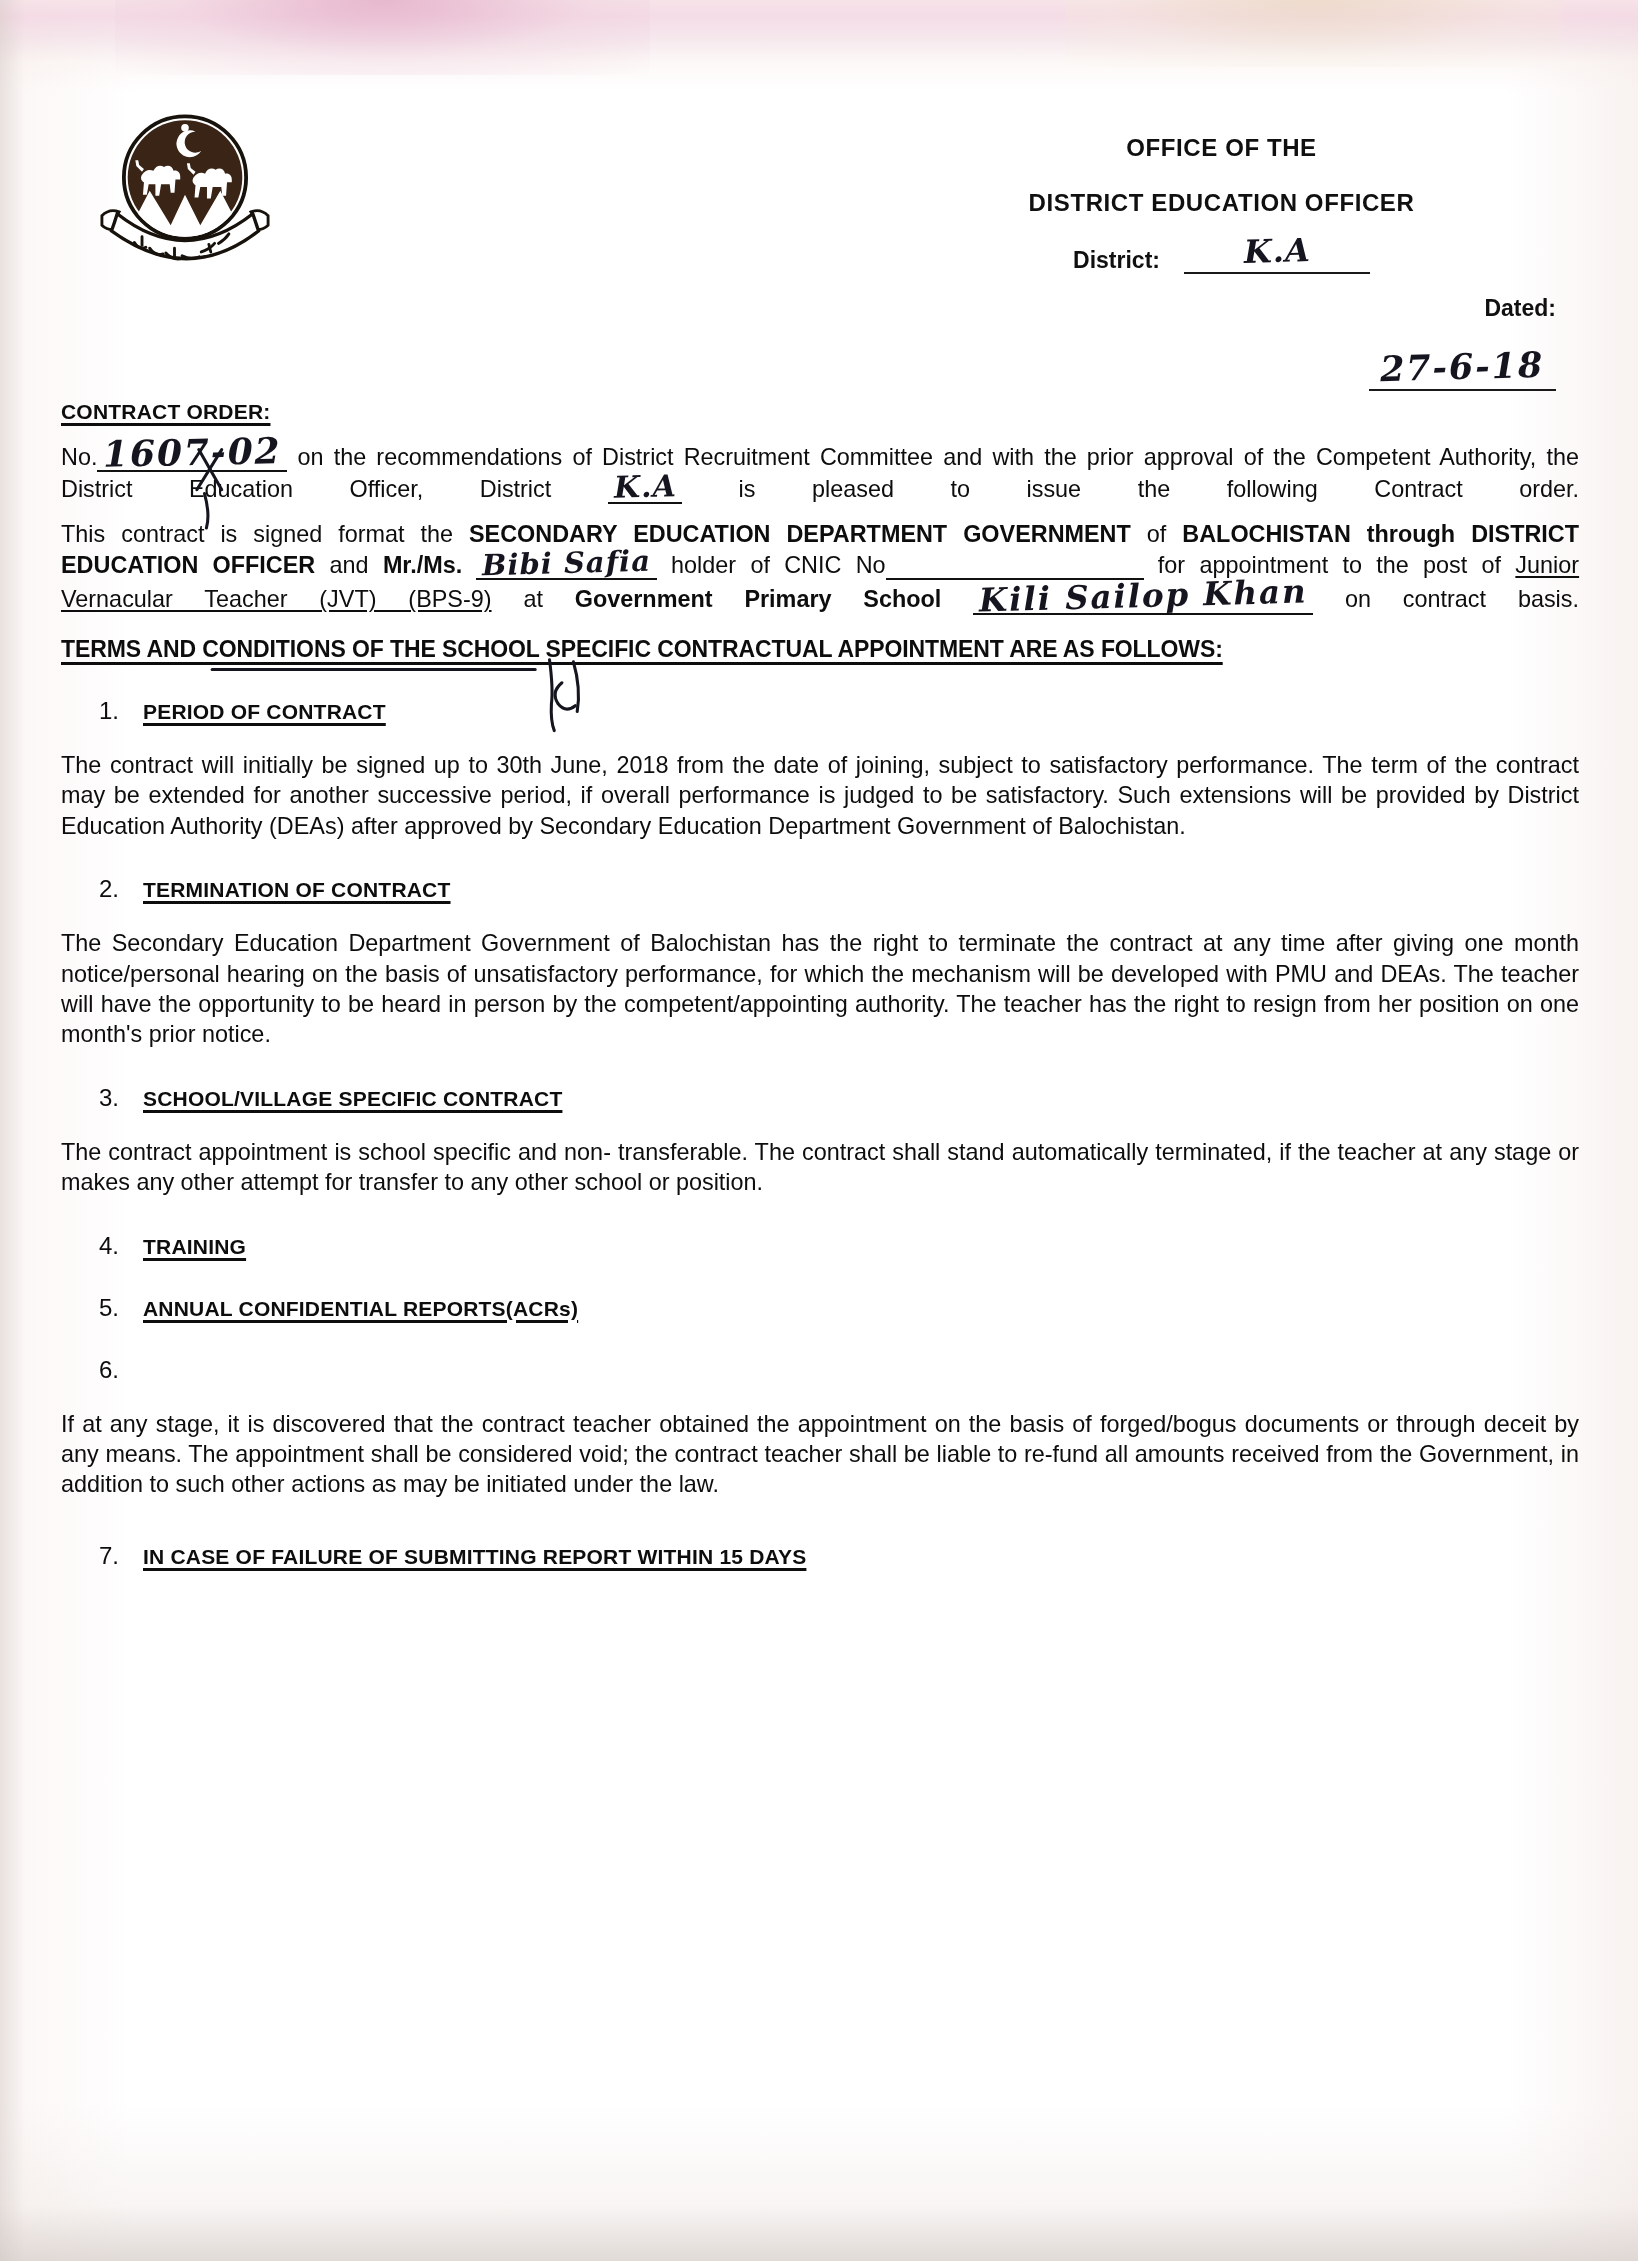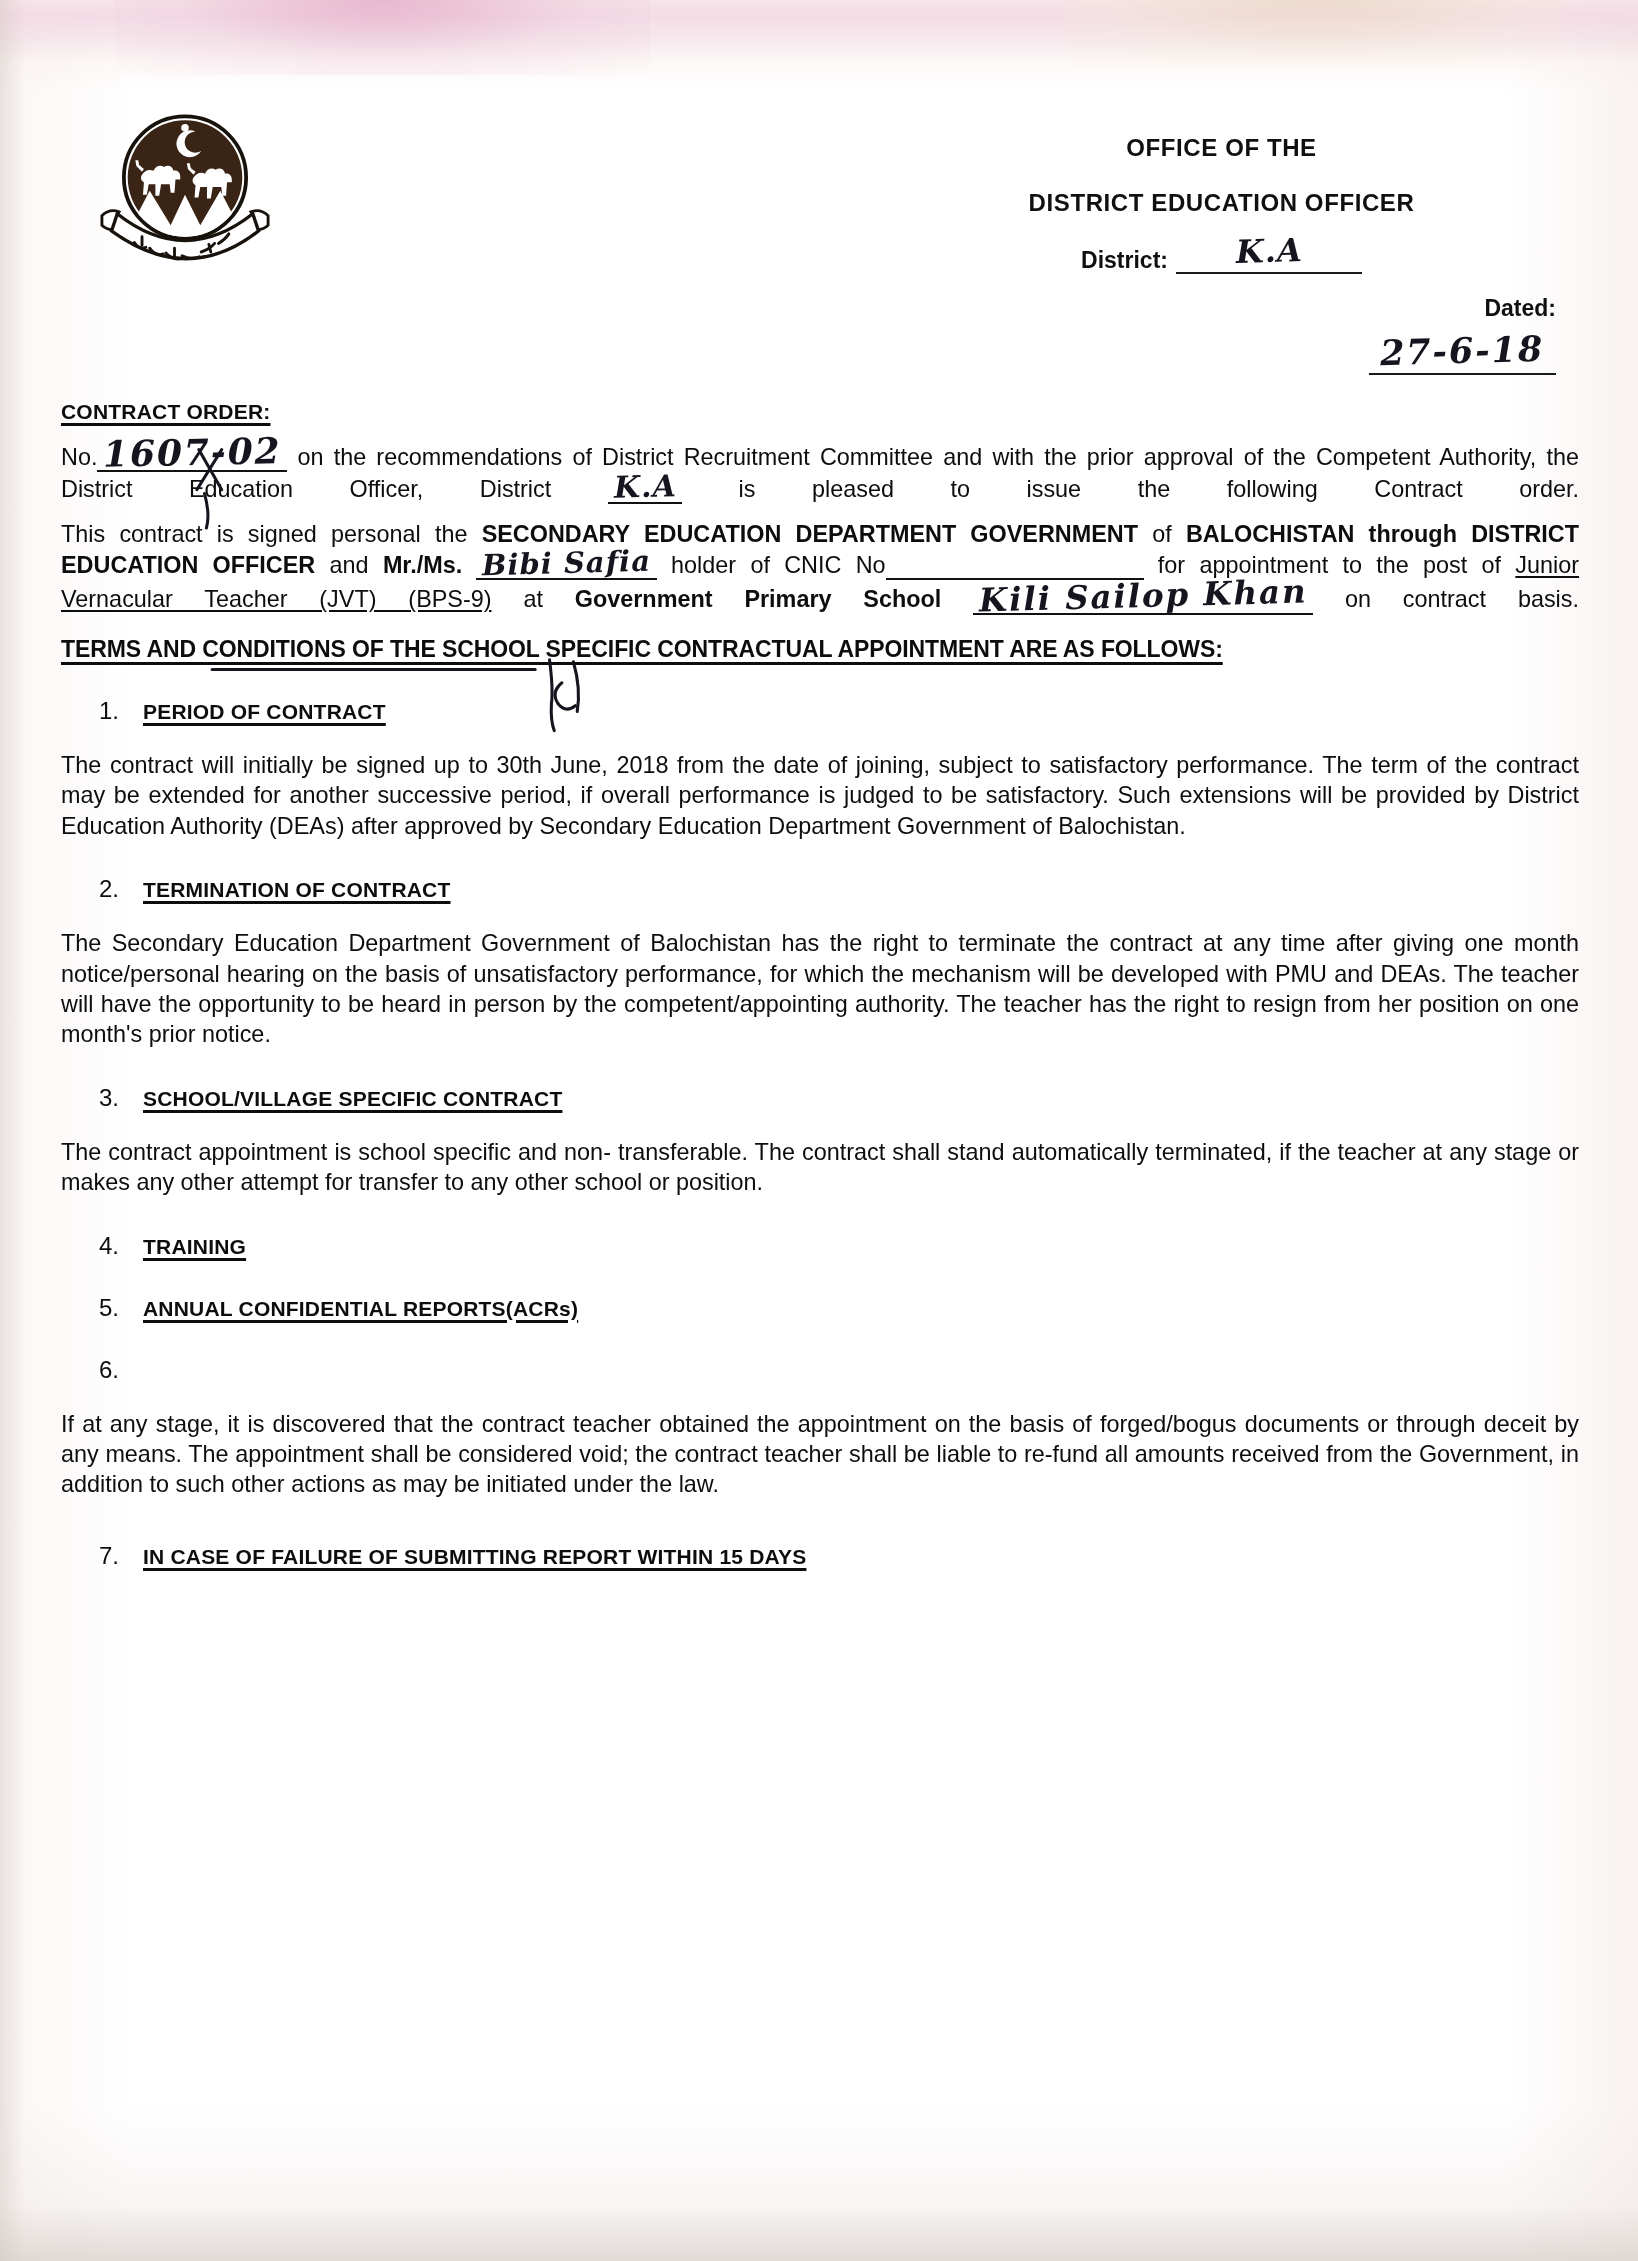--- a/index.html
+++ b/index.html
@@ -98,21 +98,21 @@
     font-size: 24px;
     font-weight: bold;
     letter-spacing: 0.6px;
     color: #101010;
     margin-bottom: 13.4px;
   }
   .hdr-field {
     display: flex;
     justify-content: center;
     align-items: flex-end;
-    gap: 8px;
+    gap: 24px;
     margin-top: 15.3px;
   }
   .hdr-field .lbl {
     font-size: 23px;
     font-weight: bold;
     color: #101010;
   }
   .hw-underline {
     border-bottom: 2.9px solid #1a1a1a;
     min-width: 163px;
@@ -294,21 +294,21 @@
       <div class="sec-title">CONTRACT ORDER:</div>
 
       <div class="para just-all" style="margin-top:9.6px;">
         <span>No.</span><span class="hw-inline"><span class="hw hw-no">1607-02</span></span>
         <span>on the recommendations of District Recruitment Committee and with the prior approval of the Competent Authority, the District Education Officer, District</span>
         <span class="hw-inline"><span class="hw hw-dist2">K.A</span></span>
         <span>is pleased to issue the following Contract order.</span>
       </div>
 
       <div class="para just-all" style="margin-top:15.3px;">
-        <span>This contract is signed personal the</span>
+        <span>This contract is signed format the</span>
         <span class="b">SECONDARY EDUCATION DEPARTMENT GOVERNMENT</span>
         <span>of</span>
         <span class="b">BALOCHISTAN through</span>
         <span class="b">DISTRICT EDUCATION OFFICER</span>
         <span>and</span>
         <span class="b">Mr./Ms.</span>
         <span class="hw-inline"><span class="hw hw-name">Bibi Safia</span></span>
         <span>holder of CNIC</span>
         <span>No</span><span class="blank-line"></span>
         <span>for appointment to the post of</span>

